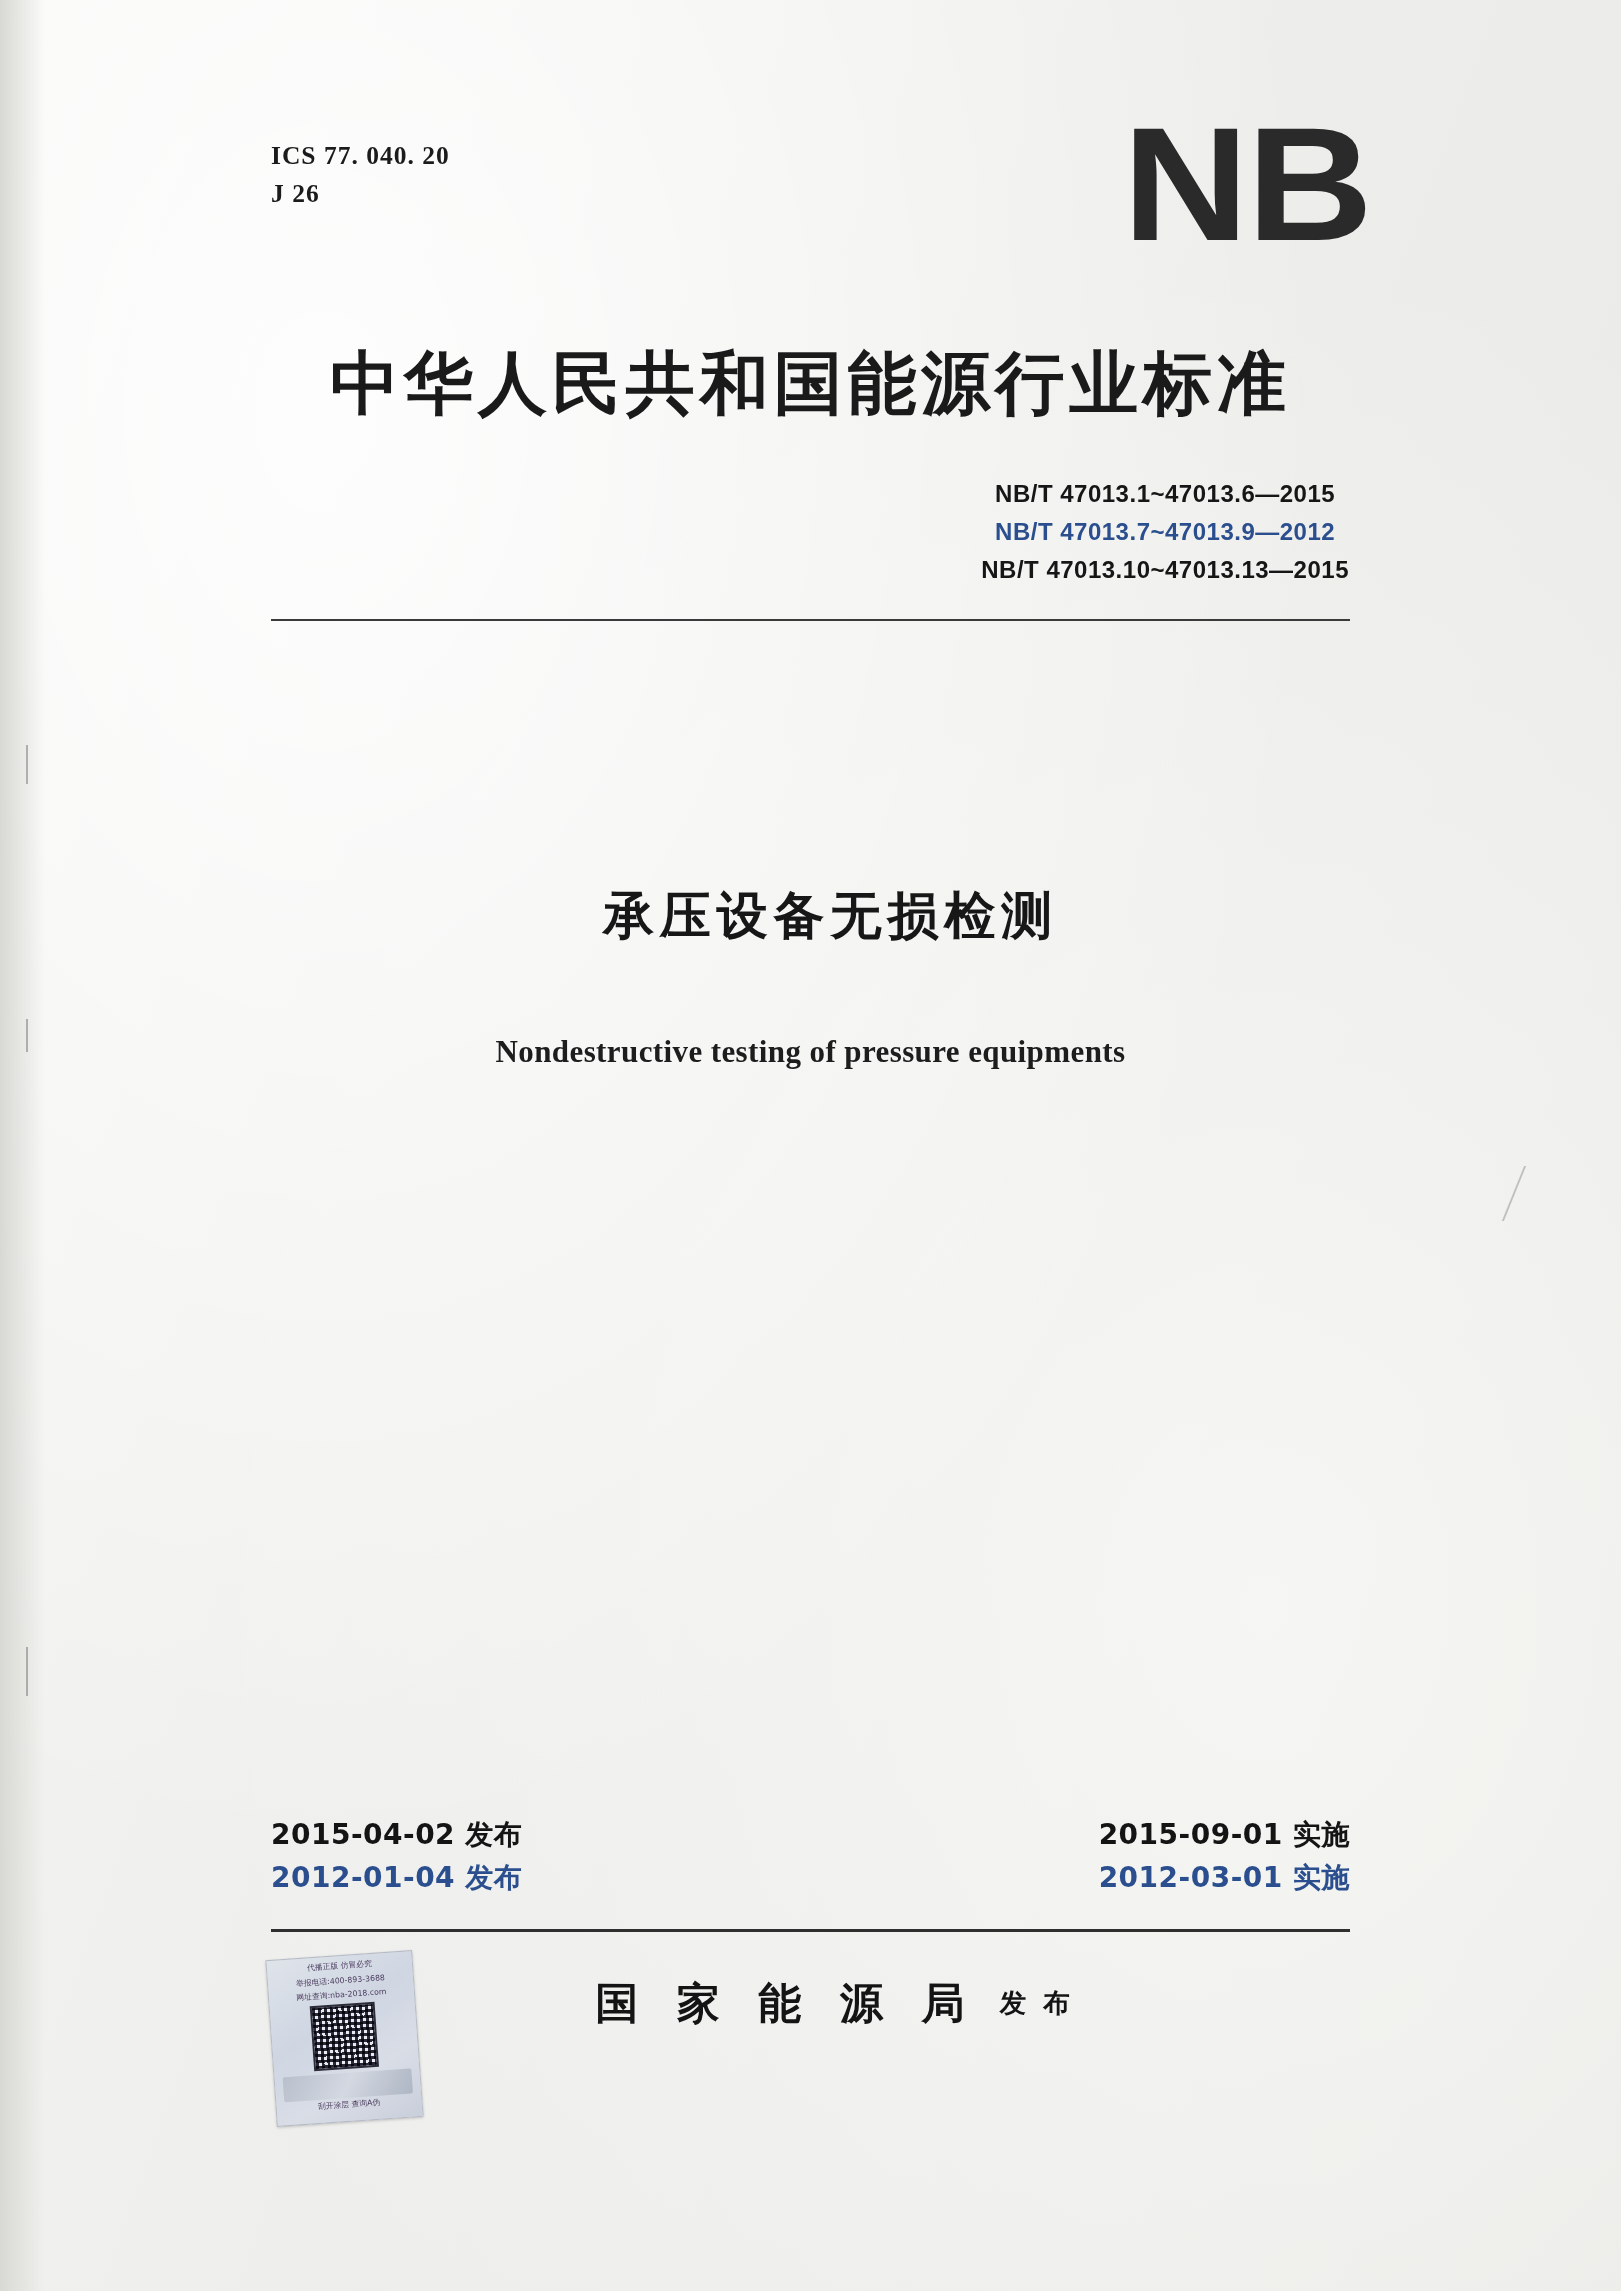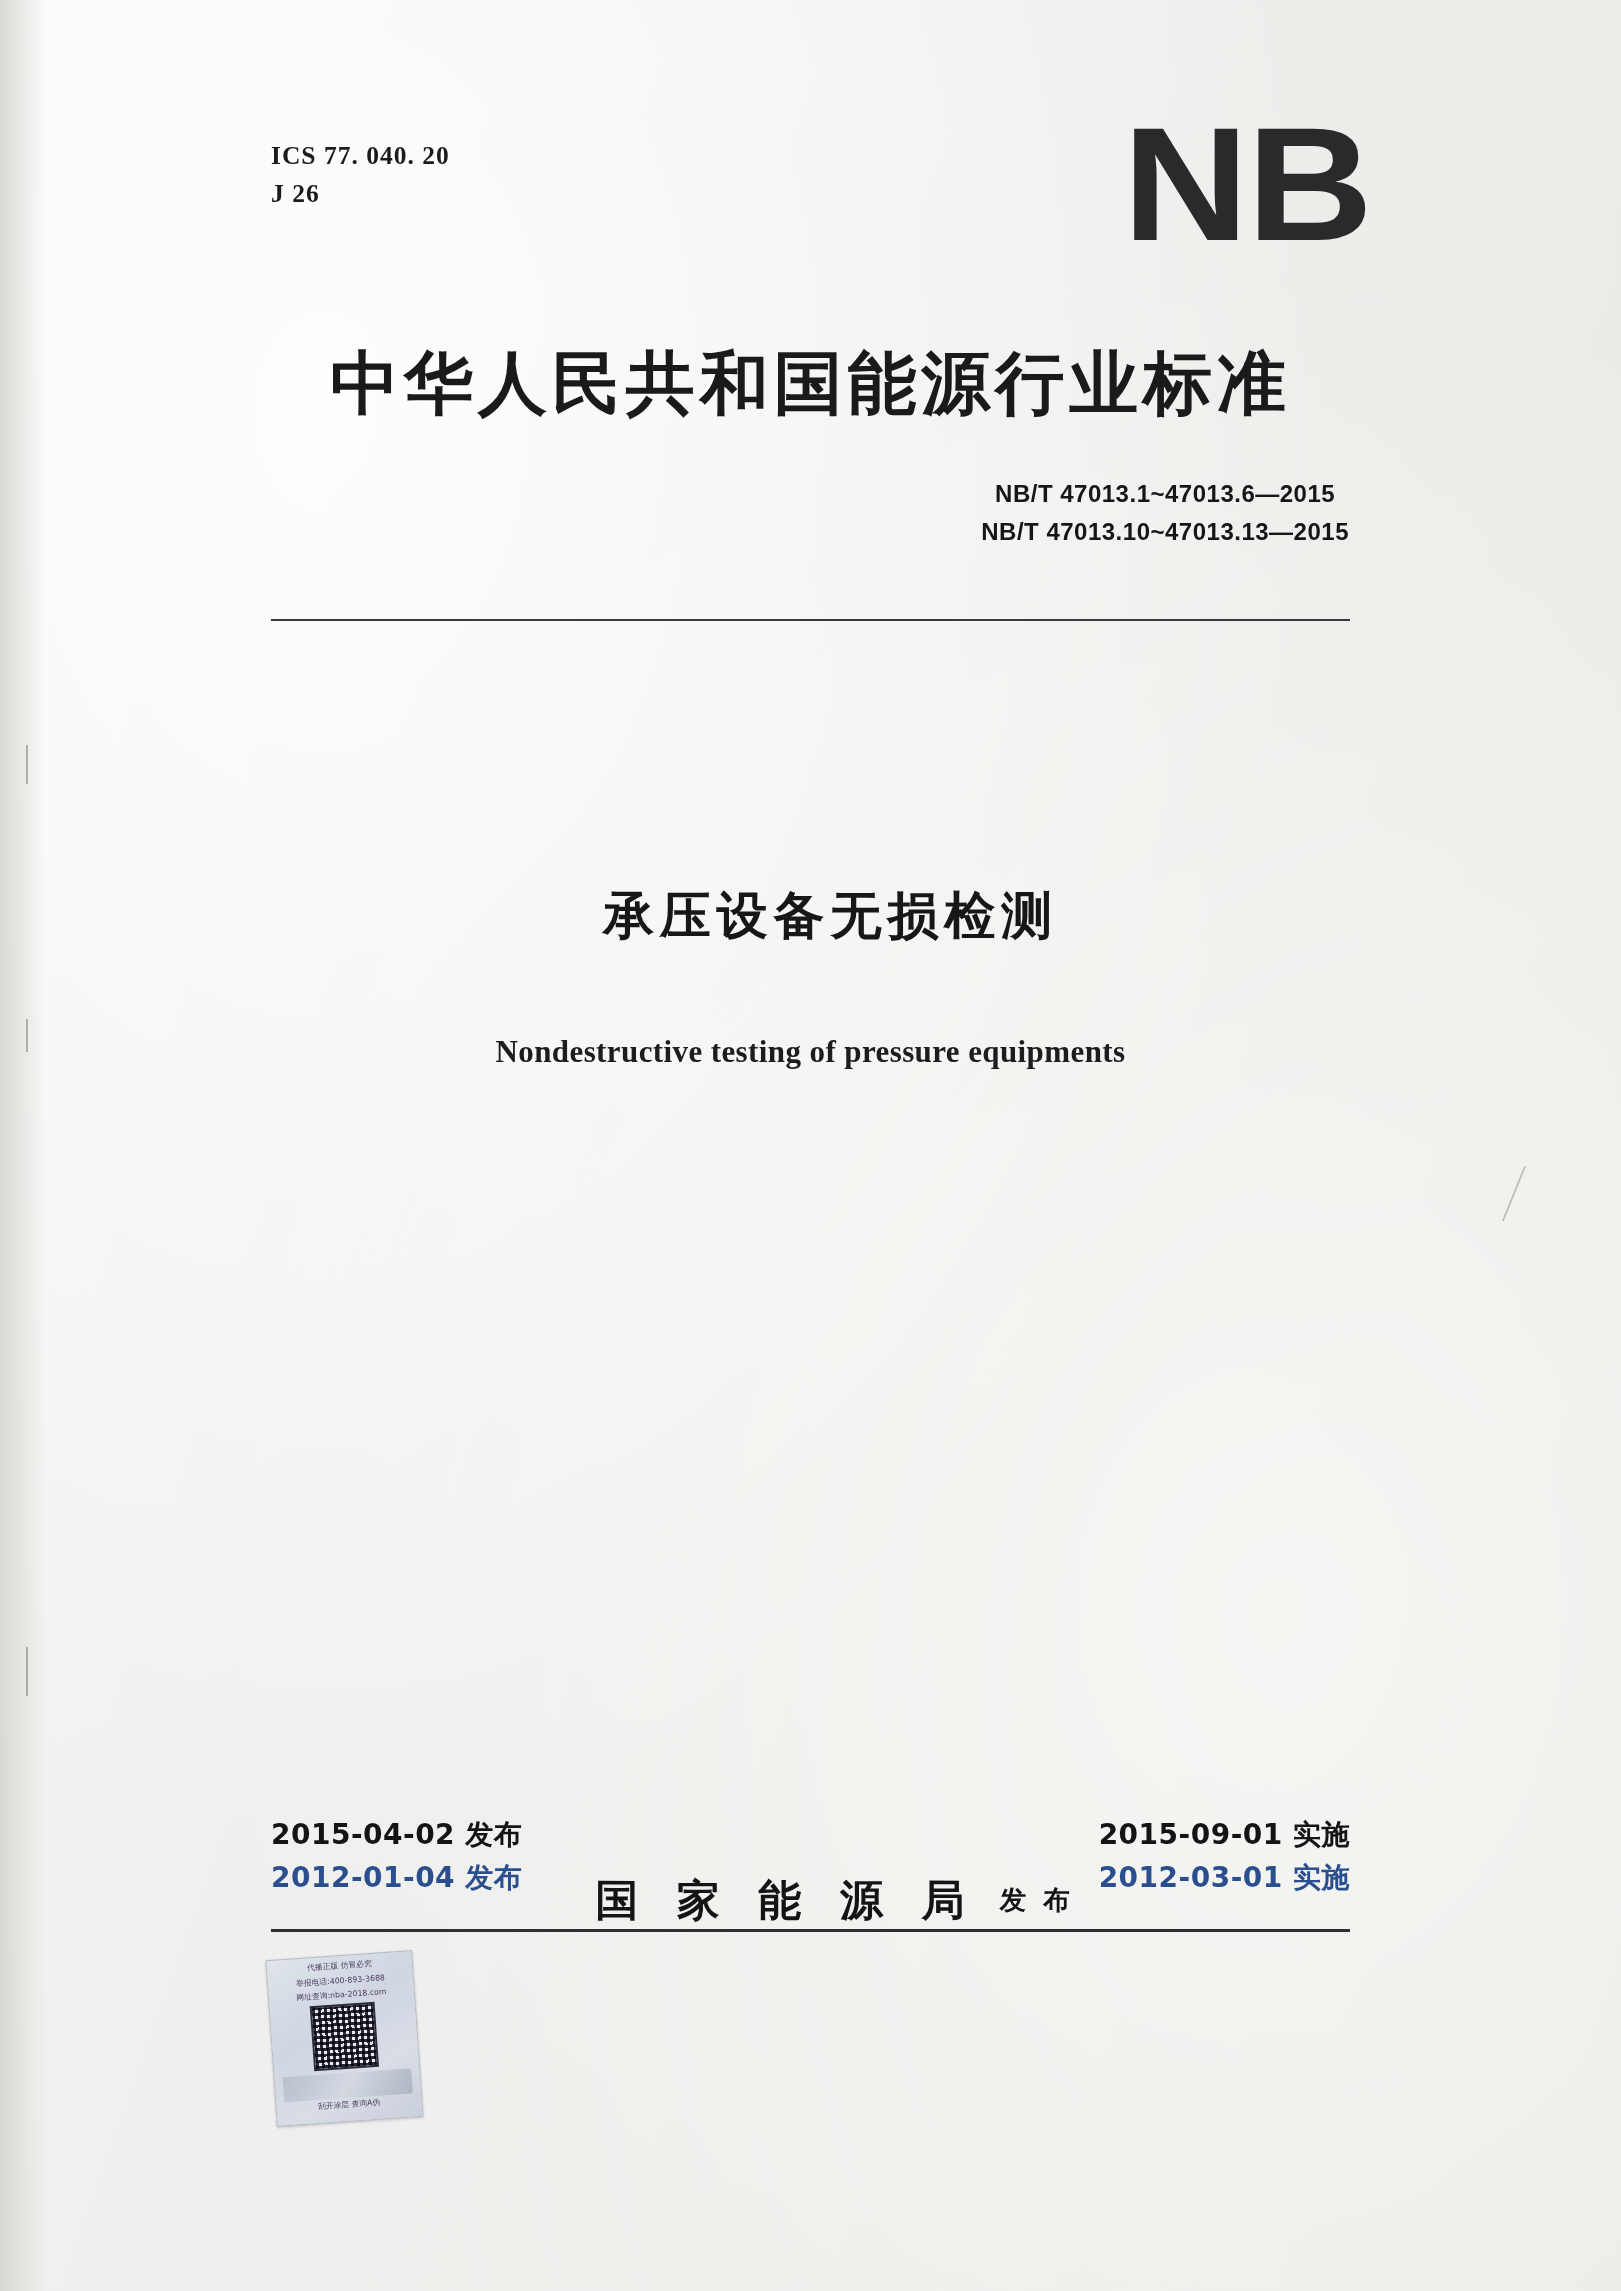--- a/index.html
+++ b/index.html
@@ -169,21 +169,21 @@
     right: 271px;
     top: 1929px;
     height: 2.9px;
     background: #2f2f2f;
   }
 
   
   .publisher {
     position: absolute;
     left: 0; right: 0;
-    top: 1872px;
+    top: 1975px;
     text-align: center;
     padding-left: 48px;
   }
   .publisher-name {
     font-family: "DejaVu Sans", serif;
     font-weight: bold;
     font-size: 43px;
     letter-spacing: 11.8px;
     color: #141414;
   }
@@ -277,20 +277,21 @@
       <div class="ics-line">ICS 77. 040. 20</div>
       <div class="ics-line">J 26</div>
     </div>
 
     <div class="nb-logo">NB</div>
 
     <div class="cn-title">中华人民共和国能源行业标准</div>
 
     <div class="std-numbers">
       <div class="std-num">NB/T 47013.1~47013.6—2015</div>
+      <div class="std-num blue">NB/T 47013.7~47013.9—2012</div>
       <div class="std-num">NB/T 47013.10~47013.13—2015</div>
     </div>
 
     <div class="rule-top"></div>
 
     <div class="doc-title-cn">承压设备无损检测</div>
     <div class="doc-title-en">Nondestructive testing of pressure equipments</div>
 
     <div class="artifact-slash"></div>
 

